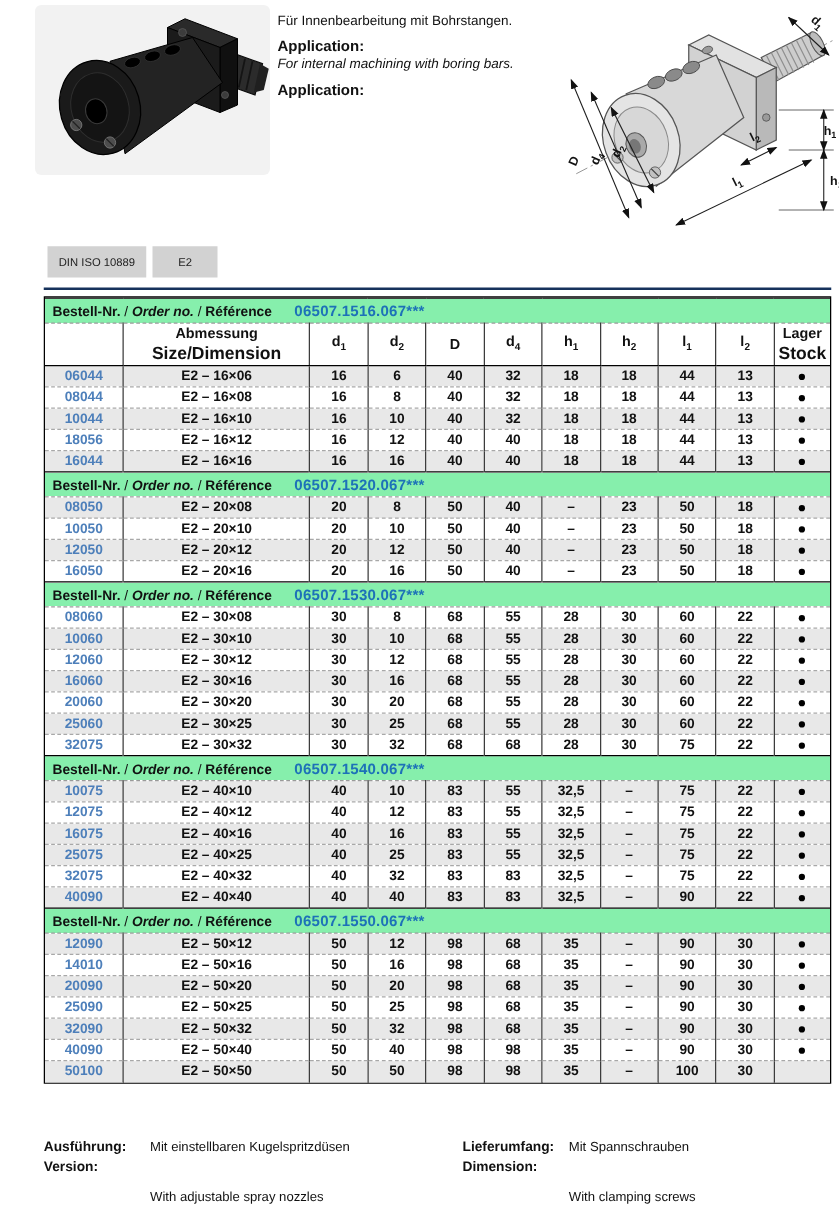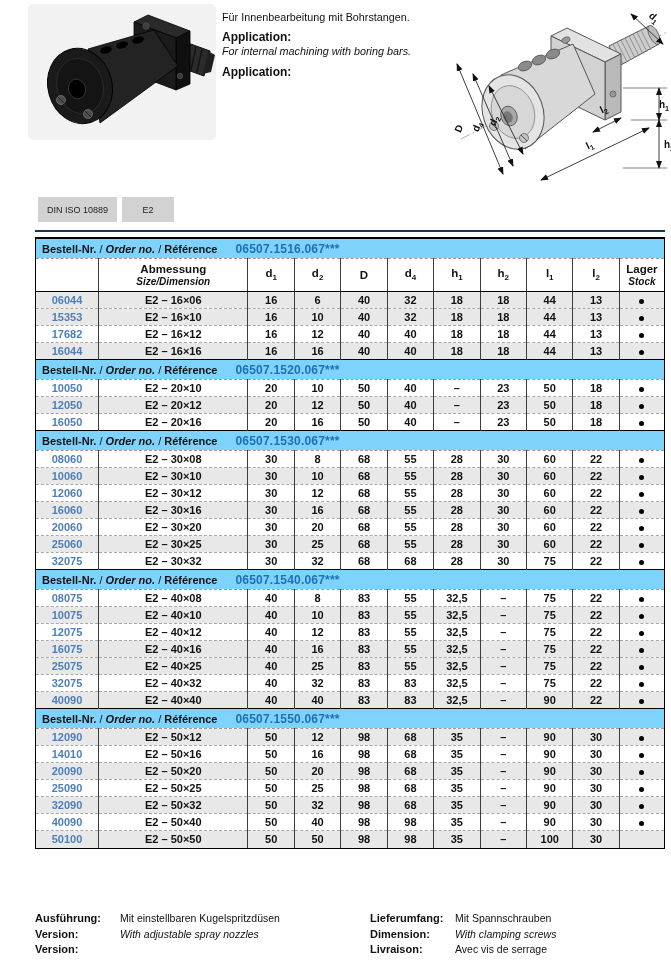--- a/index.html
+++ b/index.html
@@ -22,45 +22,45 @@
 
   .badges{position:absolute; left:38px; top:197px; display:flex; gap:5px;}
   .badge{background:var(--badge-bg,#d2d2d2); color:#222; font-size:9px;
          height:25px; display:flex; align-items:center; justify-content:center; padding:0 9px; min-width:52px;text-align:right;}
 
   
   .top-rule{position:absolute; left:35px; top:230px; width:630px; height:2.2px; background:var(--rule-navy,#16325c);}
   .table-wrap{position:absolute; left:35px; top:237px; width:630px; border:1.5px solid #000; background:#fff;}
   table{width:100%; border-collapse:collapse; table-layout:fixed;}
   td{overflow:hidden; white-space:nowrap;}
-  .section-cell{height:20px; text-align:left; padding:2px 6px; font-size:11px; vertical-align:middle; background:#7dd3fc;}
+  .section-cell{height:20px; text-align:left; padding:2px 6px; font-size:11px; vertical-align:middle; background:#86efac;}
   .sl-b{font-weight:700;}
   .sl-i{font-weight:700; font-style:italic;}
   .sl-sep{font-weight:400;}
   .ref-num{color:var(--accent-blue,#1d71b8); font-weight:700; font-size:12px; margin-left:18px; letter-spacing:.2px;}
   tr.section-row td{border-top:1.3px solid #000; border-bottom:1px dashed #9a9a9a;}
   tr.col-header td{border-bottom:1.3px solid #000; text-align:center; vertical-align:middle; height:33px;
                    font-size:11.5px; font-weight:700; padding:2px 1px;}
   tr.col-header td sub{font-size:8px;}
   .dim-title{font-size:11.5px; font-weight:700; line-height:1.1;}
-  .dim-sub{font-size:10px; font-style:italic; font-weight:600; line-height:1.1; margin-top:1px;}
+  .dim-sub{font-size:14px; font-weight:600; line-height:1.1; margin-top:1px;}
   .v{border-left:1px solid #3c3c3c;}
   tr.data-row td{border-top:1px dashed #a8a8a8; height:17px; text-align:center; vertical-align:middle;
                  font-size:11px; font-weight:700; padding:0 2px; background:#fff;}
   tr.data-row.alt td{background:var(--alt-row,#e8e8e8);}
   td.order{color:var(--order-blue,#4d7fba); font-weight:400;}
   .dot{width:5px; height:5px; background:#000; border-radius:50%; display:inline-block; vertical-align:middle;}
 
   
   .footer{position:absolute; left:35px; top:911px; width:630px; display:flex;}
   .f-col{width:335px; display:grid; grid-template-columns:85px auto; row-gap:1px; align-content:start;}
   .f-col.right{width:295px;}
   .f-label{font-weight:700; font-size:11px; line-height:14.5px;}
   .f-val{font-size:10.5px; line-height:14.5px;}
-  .f-val.italic{font-style:italic;}
+  .f-val.italic{margin-top:24px;}
 
   
   .dim-line{stroke:#1c1c1c; stroke-width:.85; fill:none;}
   .tick{stroke:#333; stroke-width:.6;}
   .cl{stroke:#888; stroke-width:.7; stroke-dasharray:10 3 2 3;}
   .dim-text{font-family:"Liberation Sans",sans-serif; font-size:10px; font-weight:700; fill:#111;}
 </style>
 </head>
 <body>
 
@@ -207,61 +207,87 @@
             <td class="v">16</td>
             <td class="v">6</td>
             <td class="v">40</td>
             <td class="v">32</td>
             <td class="v">18</td>
             <td class="v">18</td>
             <td class="v">44</td>
             <td class="v">13</td>
             <td class="v"><span class="dot"></span></td>
           </tr>
-          <tr class="data-row alt">
-            <td class="order">15353</td>
-            <td class="v">E2 – 16×10</td>
-            <td class="v">16</td>
-            <td class="v">10</td>
+          <tr class="data-row">
+            <td class="order">08044</td>
+            <td class="v">E2 – 16×08</td>
+            <td class="v">16</td>
+            <td class="v">8</td>
             <td class="v">40</td>
             <td class="v">32</td>
             <td class="v">18</td>
             <td class="v">18</td>
             <td class="v">44</td>
             <td class="v">13</td>
             <td class="v"><span class="dot"></span></td>
           </tr>
-          <tr class="data-row">
-            <td class="order">17682</td>
-            <td class="v">E2 – 16×12</td>
-            <td class="v">16</td>
-            <td class="v">12</td>
-            <td class="v">40</td>
-            <td class="v">40</td>
+          <tr class="data-row alt">
+            <td class="order">10044</td>
+            <td class="v">E2 – 16×10</td>
+            <td class="v">16</td>
+            <td class="v">10</td>
+            <td class="v">40</td>
+            <td class="v">32</td>
             <td class="v">18</td>
             <td class="v">18</td>
             <td class="v">44</td>
             <td class="v">13</td>
             <td class="v"><span class="dot"></span></td>
           </tr>
+          <tr class="data-row">
+            <td class="order">18056</td>
+            <td class="v">E2 – 16×12</td>
+            <td class="v">16</td>
+            <td class="v">12</td>
+            <td class="v">40</td>
+            <td class="v">40</td>
+            <td class="v">18</td>
+            <td class="v">18</td>
+            <td class="v">44</td>
+            <td class="v">13</td>
+            <td class="v"><span class="dot"></span></td>
+          </tr>
           <tr class="data-row alt">
             <td class="order">16044</td>
             <td class="v">E2 – 16×16</td>
             <td class="v">16</td>
             <td class="v">16</td>
             <td class="v">40</td>
             <td class="v">40</td>
             <td class="v">18</td>
             <td class="v">18</td>
             <td class="v">44</td>
             <td class="v">13</td>
             <td class="v"><span class="dot"></span></td>
           </tr>
           <tr class="section-row">
             <td colspan="11" class="section-cell"><span class="sl-b">Bestell-Nr.</span><span class="sl-sep"> / </span><span class="sl-i">Order no.</span><span class="sl-sep"> / </span><span class="sl-b">Référence</span><span class="ref-num">06507.1520.067***</span></td>
+          </tr>
+          <tr class="data-row alt">
+            <td class="order">08050</td>
+            <td class="v">E2 – 20×08</td>
+            <td class="v">20</td>
+            <td class="v">8</td>
+            <td class="v">50</td>
+            <td class="v">40</td>
+            <td class="v">–</td>
+            <td class="v">23</td>
+            <td class="v">50</td>
+            <td class="v">18</td>
+            <td class="v"><span class="dot"></span></td>
           </tr>
           <tr class="data-row">
             <td class="order">10050</td>
             <td class="v">E2 – 20×10</td>
             <td class="v">20</td>
             <td class="v">10</td>
             <td class="v">50</td>
             <td class="v">40</td>
             <td class="v">–</td>
             <td class="v">23</td>
@@ -384,33 +410,20 @@
             <td class="v">68</td>
             <td class="v">68</td>
             <td class="v">28</td>
             <td class="v">30</td>
             <td class="v">75</td>
             <td class="v">22</td>
             <td class="v"><span class="dot"></span></td>
           </tr>
           <tr class="section-row">
             <td colspan="11" class="section-cell"><span class="sl-b">Bestell-Nr.</span><span class="sl-sep"> / </span><span class="sl-i">Order no.</span><span class="sl-sep"> / </span><span class="sl-b">Référence</span><span class="ref-num">06507.1540.067***</span></td>
-          </tr>
-          <tr class="data-row">
-            <td class="order">08075</td>
-            <td class="v">E2 – 40×08</td>
-            <td class="v">40</td>
-            <td class="v">8</td>
-            <td class="v">83</td>
-            <td class="v">55</td>
-            <td class="v">32,5</td>
-            <td class="v">–</td>
-            <td class="v">75</td>
-            <td class="v">22</td>
-            <td class="v"><span class="dot"></span></td>
           </tr>
           <tr class="data-row alt">
             <td class="order">10075</td>
             <td class="v">E2 – 40×10</td>
             <td class="v">40</td>
             <td class="v">10</td>
             <td class="v">83</td>
             <td class="v">55</td>
             <td class="v">32,5</td>
             <td class="v">–</td>

